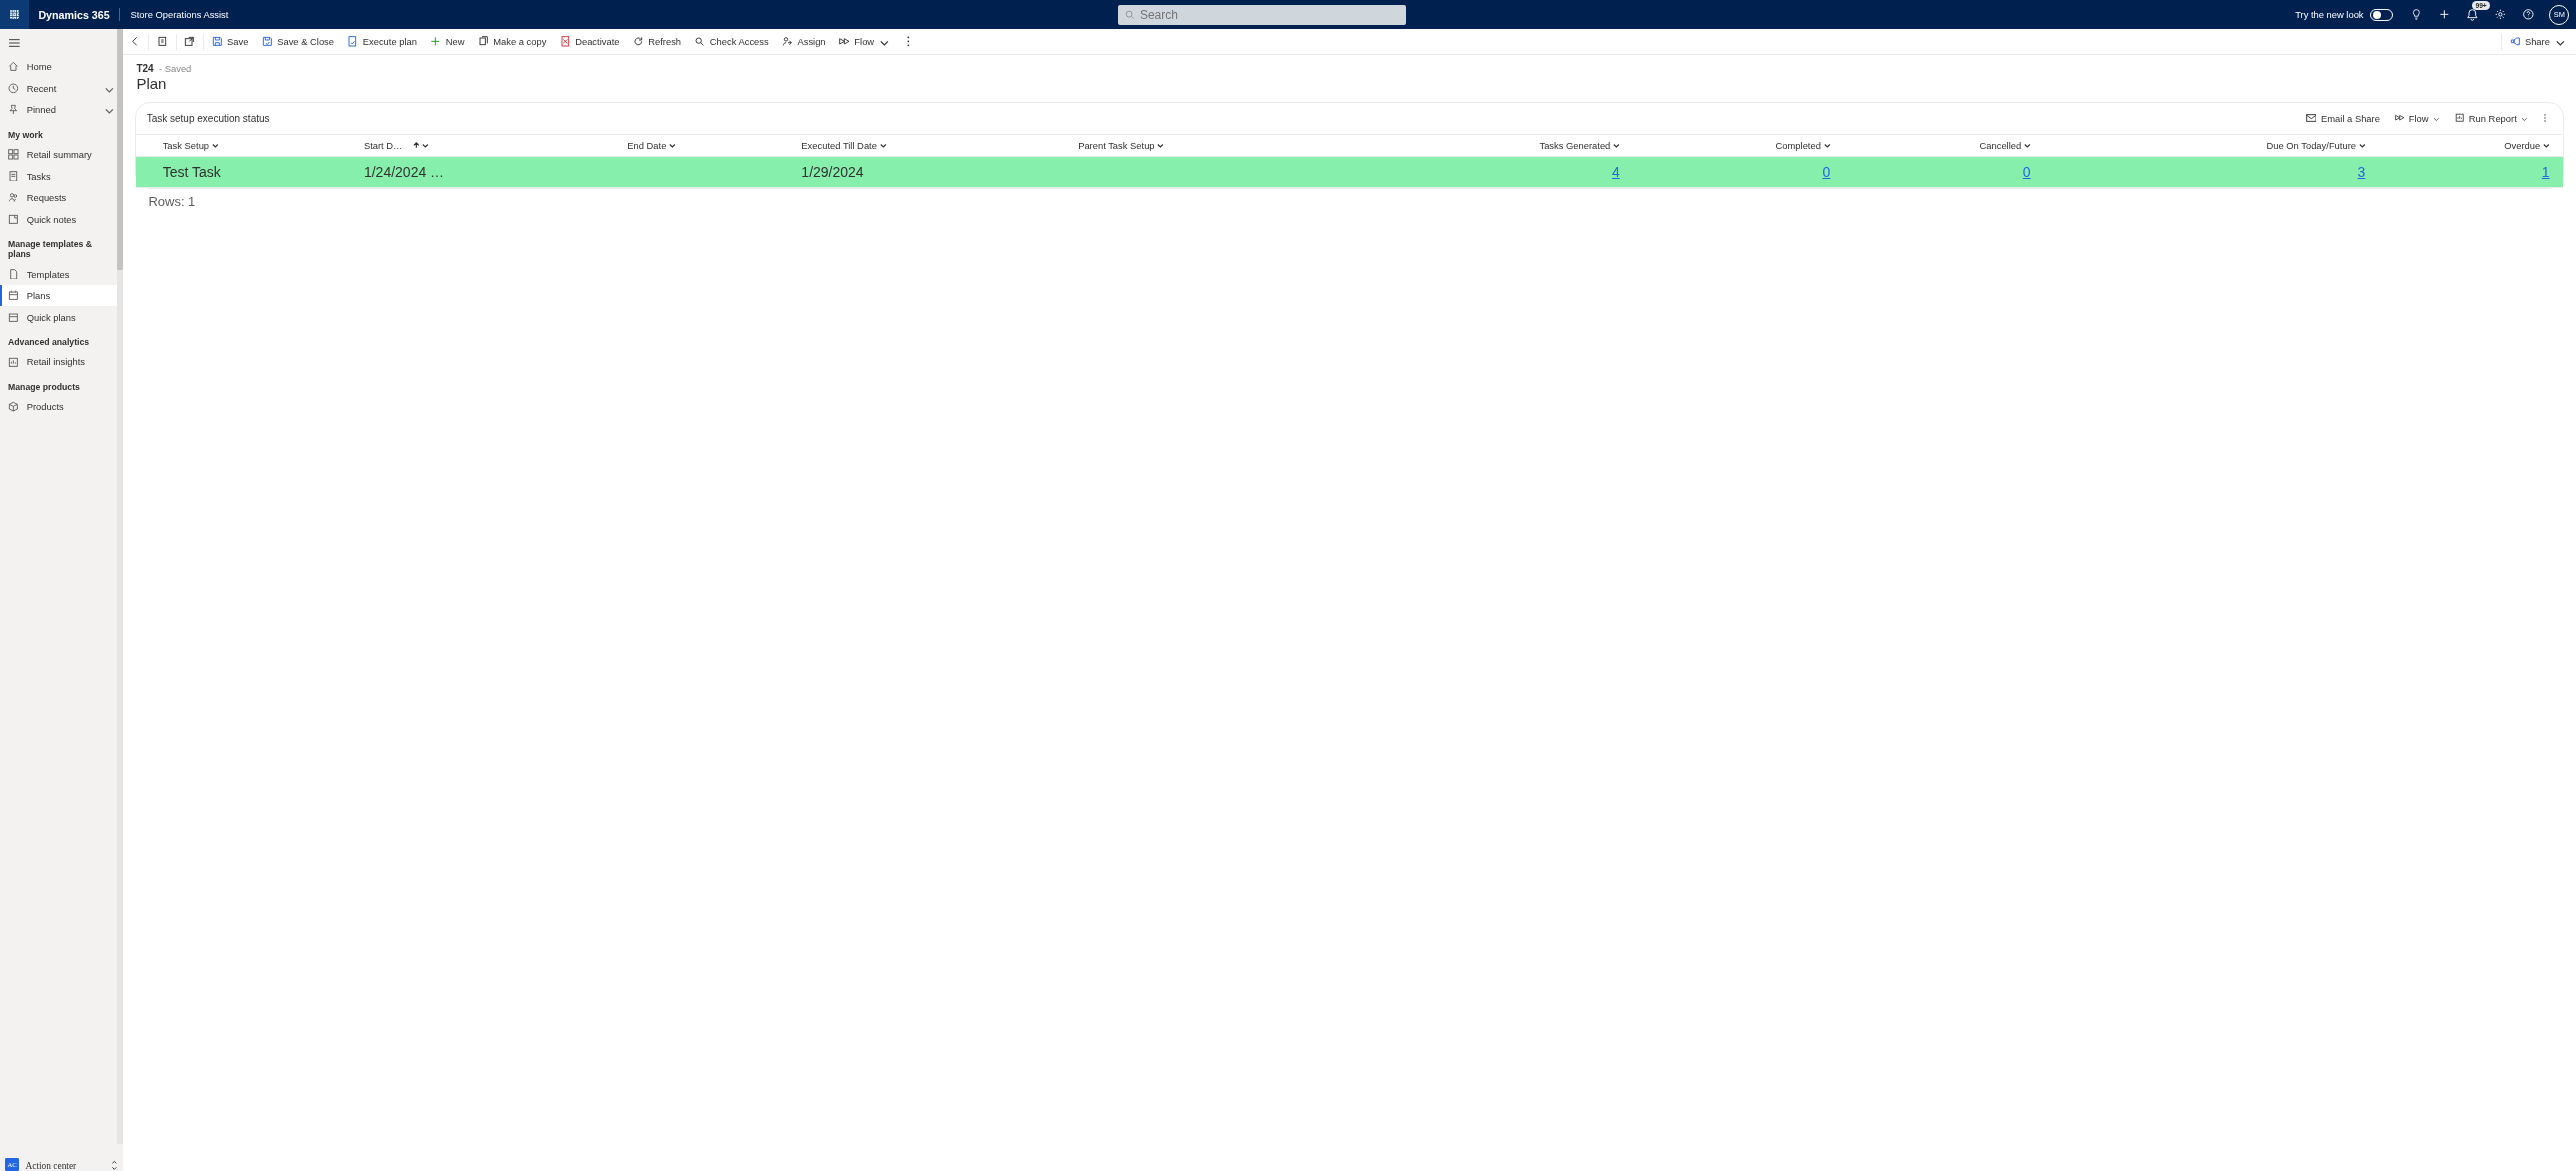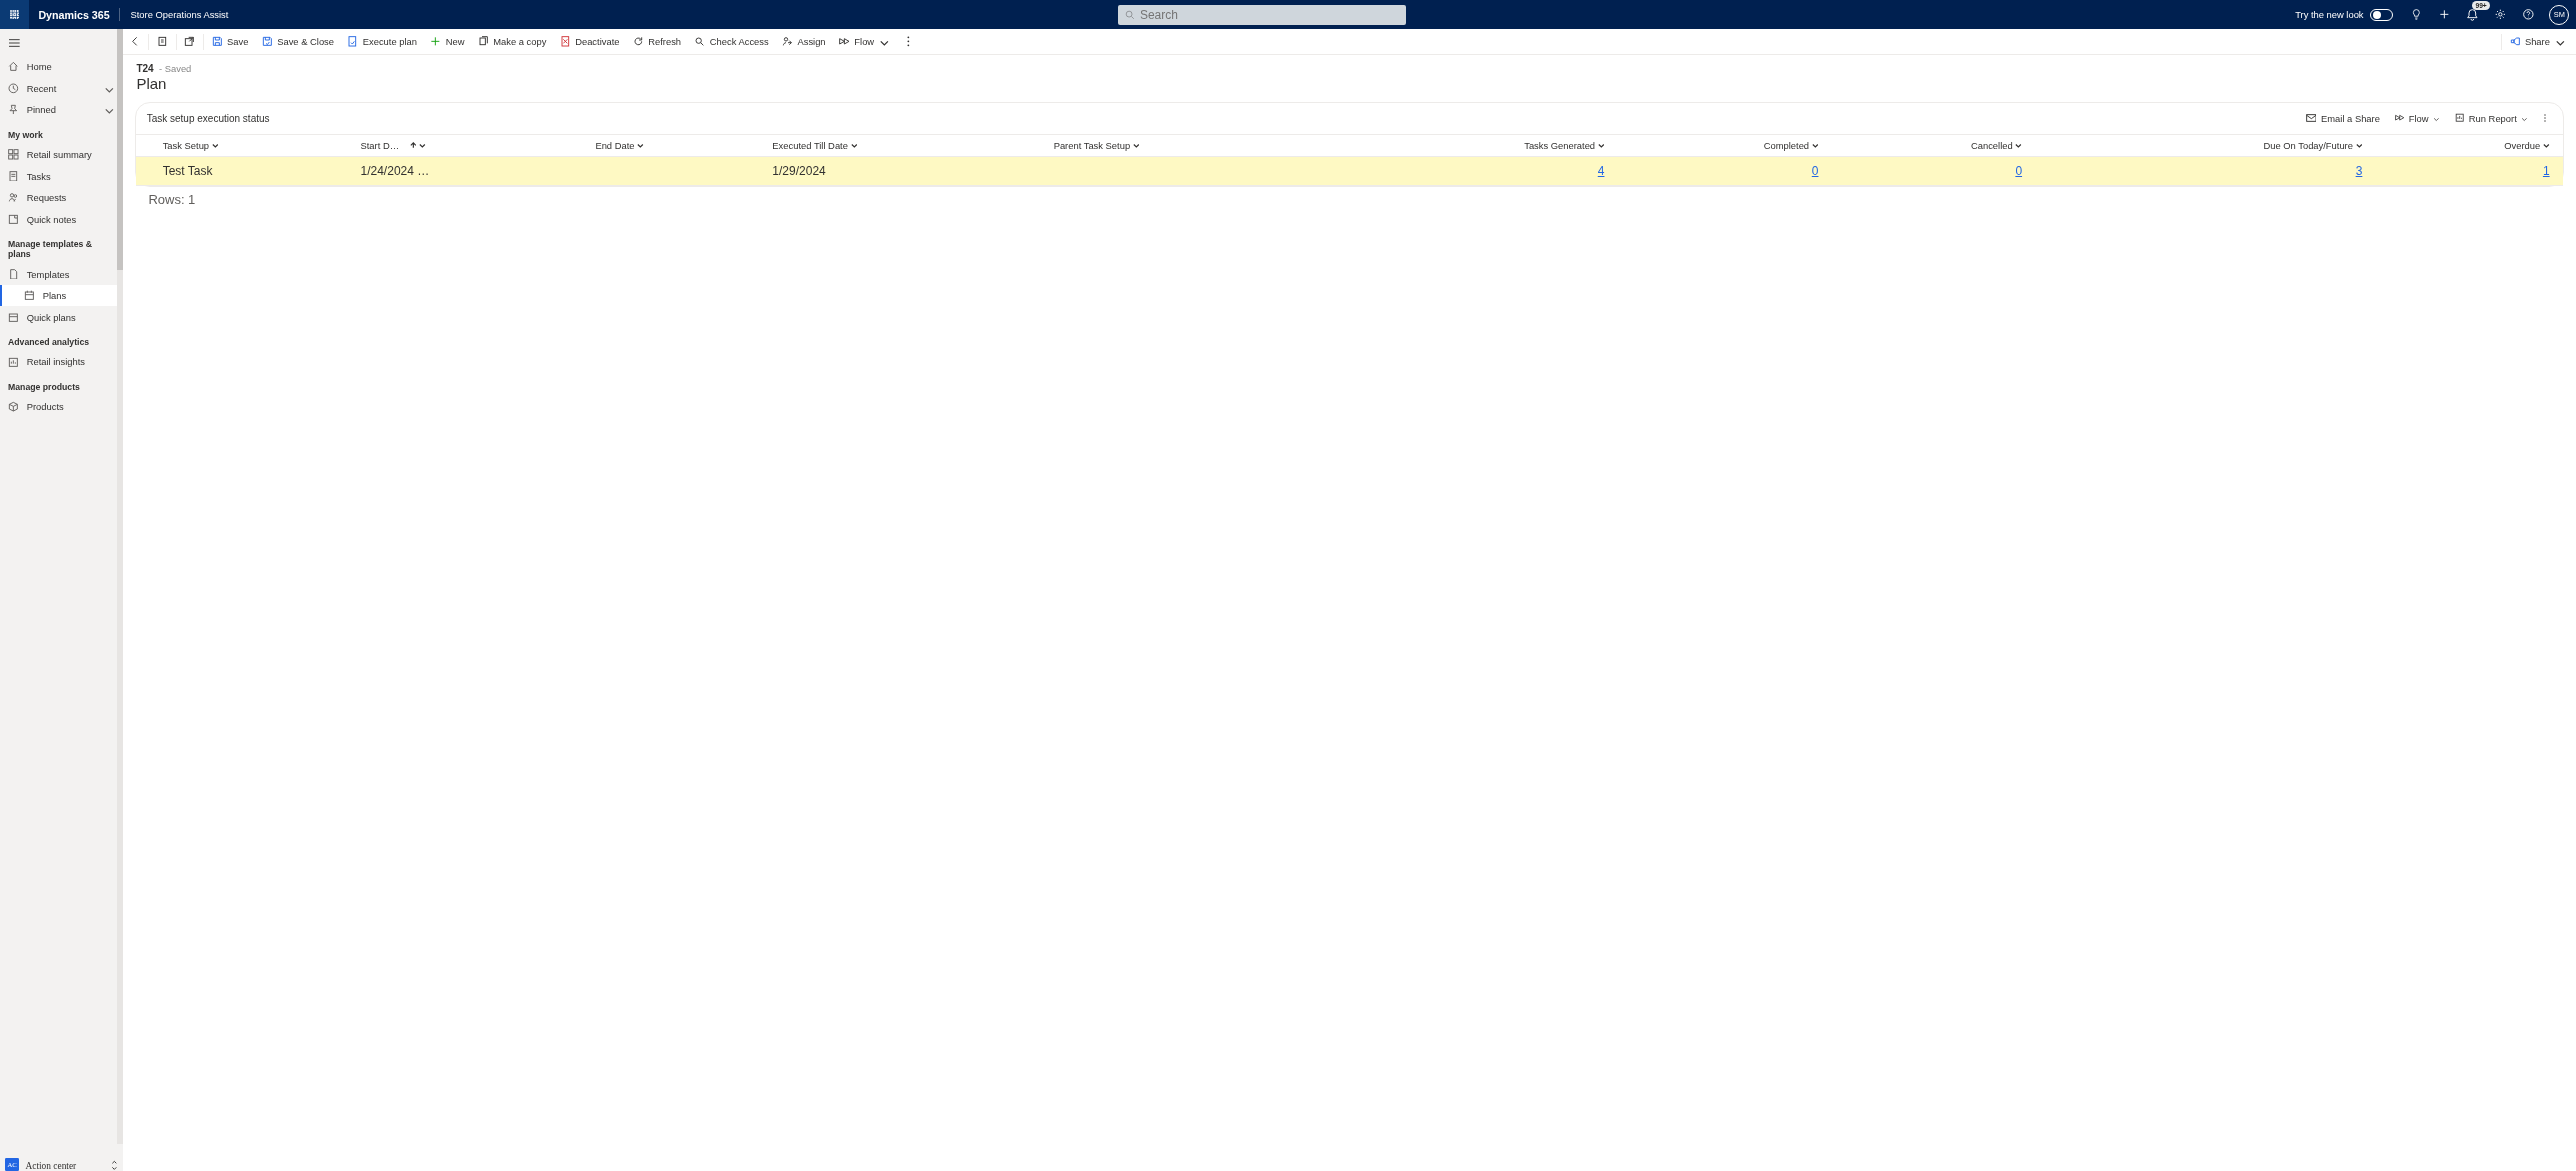--- a/index.html
+++ b/index.html
@@ -24,21 +24,21 @@
   .badge { position:absolute; top:1.3px; left:13.4px; background:#e6e9eb;color:#222;font-size:6.7px;border-radius:5.4px;padding:0.7px 3.4px;font-weight:600; }
   .avatar { width:20px;height:20px;border-radius:50%;border:0.7px solid #fff;display:flex;align-items:center;justify-content:center;font-size:7.4px;margin:0 6.7px; }
   
   
   .shell { display:flex; height: calc(100vh - 29px); }
   .sidebar { width: 123px; background: #f3f2f1; display:flex; flex-direction:column; position:relative; }
   .sb-scroll-track { position:absolute; right:0; top:0; bottom:27px; width:6px; background:#e7e5e3; }
   .sb-scroll-thumb { position:absolute; right:0; top:0; height:241px; width:6px; background:#c5c3c1; }
   .hamburger-row { height:27px; display:flex; align-items:center; padding-left:9.4px; }
   .nav-item { display:flex; align-items:center; height:21.5px; padding:0 8px; gap:8px; font-size:9.4px; color:#323130; cursor:pointer; }
-  .nav-item.active { background:#fff; border-left:2px solid #2266e3; padding-left:22px; font-weight:400; }
+  .nav-item.active { background:#fff; border-left:2px solid #2266e3; padding-left:6px; font-weight:400; }
   .nav-item svg, .nav-item .ico { width:10.7px; height:10.7px; flex:none; color:#605e5c; }
   .nav-item .chev-r { margin-left:auto; }
   .nav-group { padding: 9.4px 8px 4px; font-size:8.7px; color:#323130; font-weight:600; }
   .sb-footer { margin-top:auto; display:flex; align-items:flex-end; height:27px; padding:0 5.4px; gap:6.7px;font-family:Liberation Serif, serif; }
   .sb-footer .sq { width:13.4px;height:13.4px;background:#2266e3;color:#fff;font-size:6.7px;display:flex;align-items:center;justify-content:center;border-radius:1.3px; }
   .sb-footer .upd { margin-left:auto; }
   
   
   .main { flex:1; display:flex; flex-direction:column; overflow:hidden; }
   .cmdbar { height:26px; display:flex; align-items:center; border-bottom:0.7px solid #edebe9; }
@@ -63,21 +63,21 @@
   .card-head { display:flex; align-items:center; height:31px; padding:0 10.7px; }
   .card-title { font-size:10px; }
   .card-actions { margin-left:auto; display:flex; align-items:center; gap:4px; }
   .card-actions .cbtn { display:flex; align-items:center; gap:4.7px; padding:2.7px 5.4px; font-size:9.4px; cursor:pointer; }
 
   table.grid { width:100%; border-collapse:collapse; }
   .grid th { text-align:left; font-weight:400; font-size:9.4px; color:#323130; padding:5.4px 6.7px; border-top:0.7px solid #edebe9; border-bottom:0.7px solid #edebe9; white-space:nowrap; }
   .grid th .hd { display:flex; align-items:center; gap:2.7px; }
   .grid th.num, .grid td.num { text-align:right; padding-right:13.4px; }
   .grid th:first-child, .grid td:first-child { width:20px; }
-  .grid td { padding:6.7px 6.7px; font-size:12px; border-bottom:0.7px solid #edebe9; background:#fef9c3; }
+  .grid td { padding:6.7px 6.7px; font-size:14px; border-bottom:0.7px solid #edebe9; background:#86efac; }
   .grid td a { color:#2266e3; text-decoration:underline; }
   .chev { width:6.7px;height:6.7px; }
   .sort-up { width:6.7px;height:6.7px; }
   
   .rows-footer { padding:5.4px 13.4px; font-size:13px; color:#605e5c; }
 
   svg { stroke: currentColor; fill:none; stroke-width:1.4; }
 </style>
 </head>
 <body>

